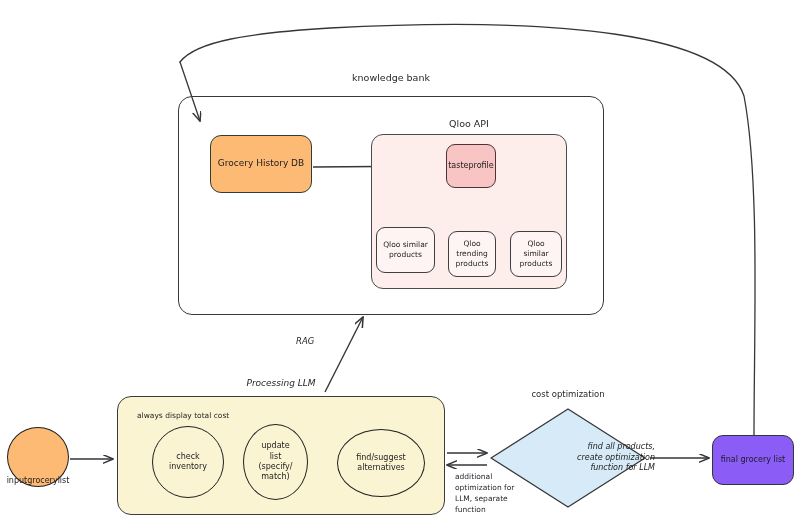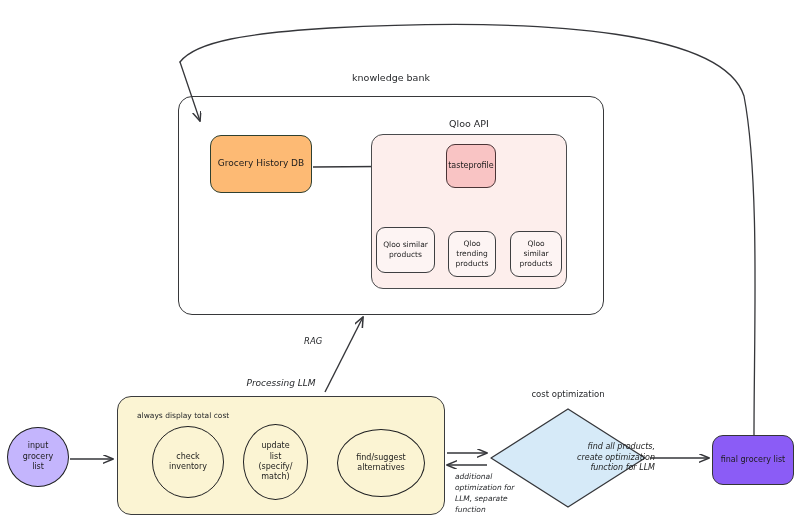--- a/index.html
+++ b/index.html
@@ -153,46 +153,46 @@
   }
   #cost-opt-label {
     left: 488px; top: 389px; width: 160px;
     font-size: 8.5px;
   }
   #additional-instructions {
     left: 455px; top: 472px;
     width: 84px;
     font-size: 7.5px;
     text-align: left;
-    font-style: italic;
     line-height: 1.45;
   }
   
   #final-grocery-list {
     left: 712px; top: 435px;
     width: 82px; height: 50px;
     border: 1.3px solid #343537;
     border-radius: 11px;
     background: #8b5cf6;
     font-size: 8px;
   }
   
   #input-grocery-list {
     left: 7px; top: 427px;
     width: 62px; height: 60px;
     border: 1.4px solid #1e1f21;
     border-radius: 50%;
-    background: #c4b5fd;
-    font-size: 8px;
-    flex-direction: column;
+    background: #fdba74;
+    font-size: 8px;
+    flex-direction: row;
     line-height: 1.3;
+    align-items: flex-end;
   }
   
   #rag-label {
-    left: 304px; top: 336px;
+    left: 296px; top: 336px;
     font-size: 8.5px;
     font-style: italic;
   }
   .ln { line-height: 1.3; }
 </style>
 </head>
 <body>
 
 <div id="canvas">
 

